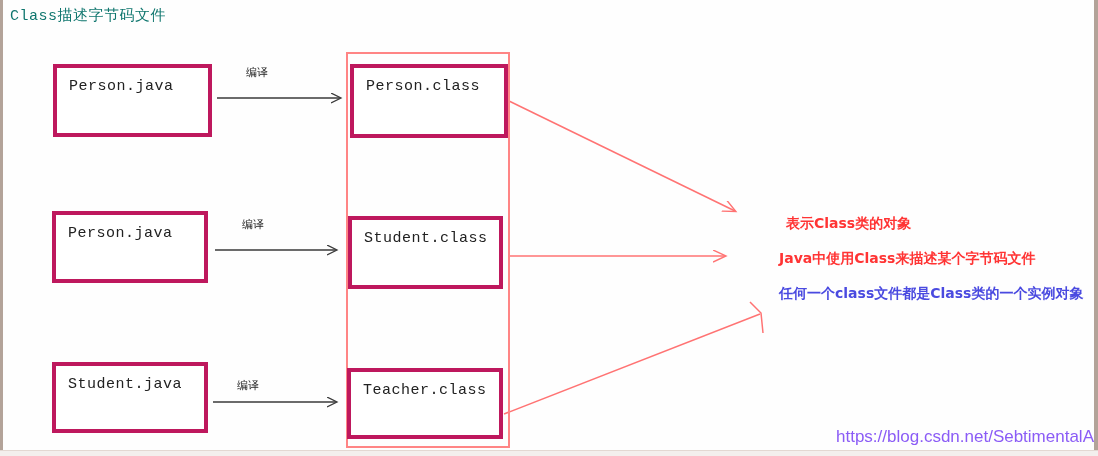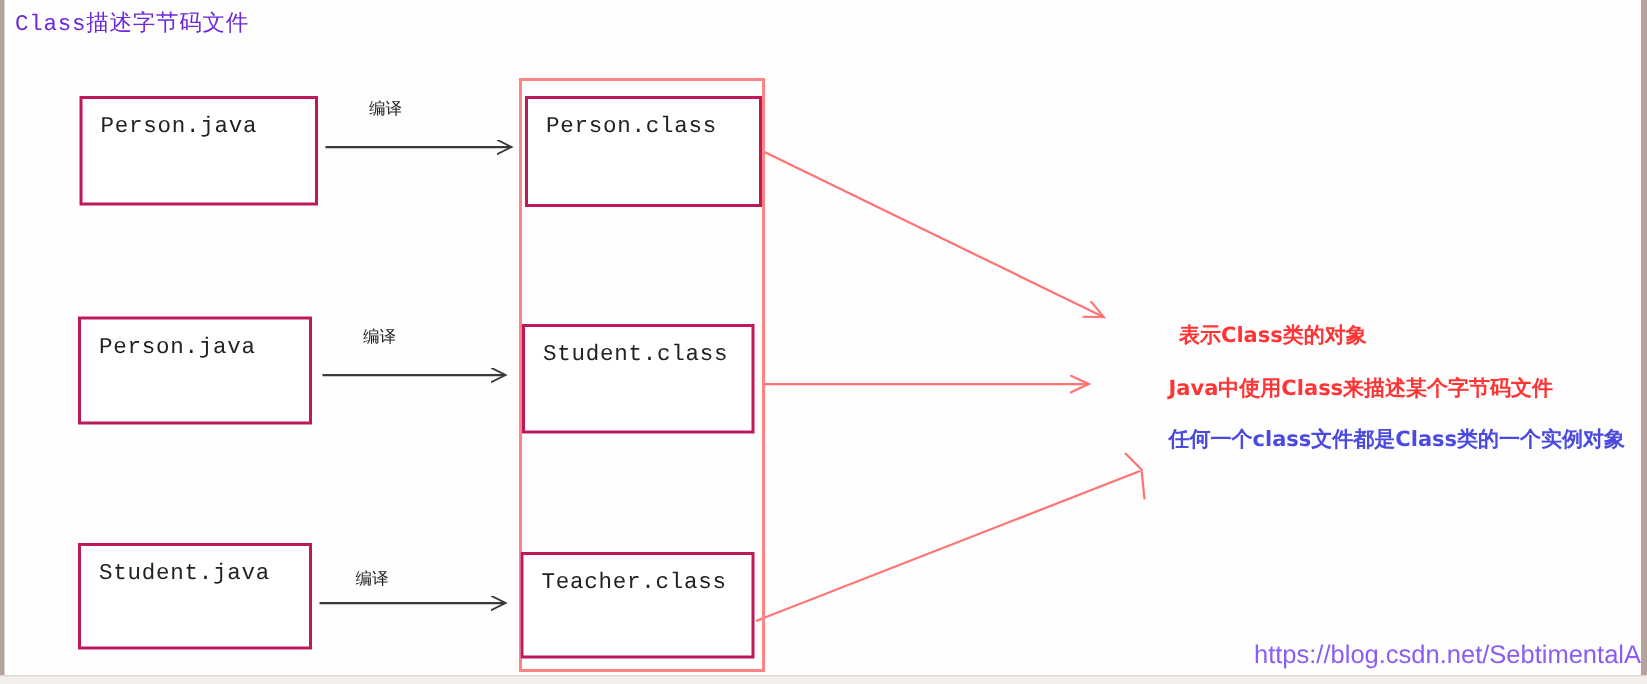--- a/index.html
+++ b/index.html
@@ -9,25 +9,25 @@
     height:456px;
     background:#fefefe;
     overflow:hidden;
     font-family:"Liberation Mono","DejaVu Sans Mono",monospace;
   }
   .edge-left{position:absolute;left:0;top:0;width:3px;height:456px;background:#b3a399;}
   .edge-right{position:absolute;left:1094px;top:0;width:4px;height:456px;background:#b3a399;}
   .edge-bottom{position:absolute;left:0;top:450px;width:1098px;height:6px;background:#f3efed;border-top:1px solid #e3d8d2;}
   .title{
     position:absolute;left:10px;top:6px;
-    font-size:15px;color:#6d28d9;letter-spacing:0.5px;
+    font-size:15px;color:#0f766e;letter-spacing:0.5px;
   }
   .box{
     position:absolute;
-    border:2px solid #be185d;
+    border:4px solid #be185d;
     background:#ffffff;
     box-sizing:border-box;
   }
   .box-label{
     display:block;
     padding:10px 0 0 12px;
     font-size:15px;
     color:#222222;
     letter-spacing:0.5px;
     white-space:nowrap;

